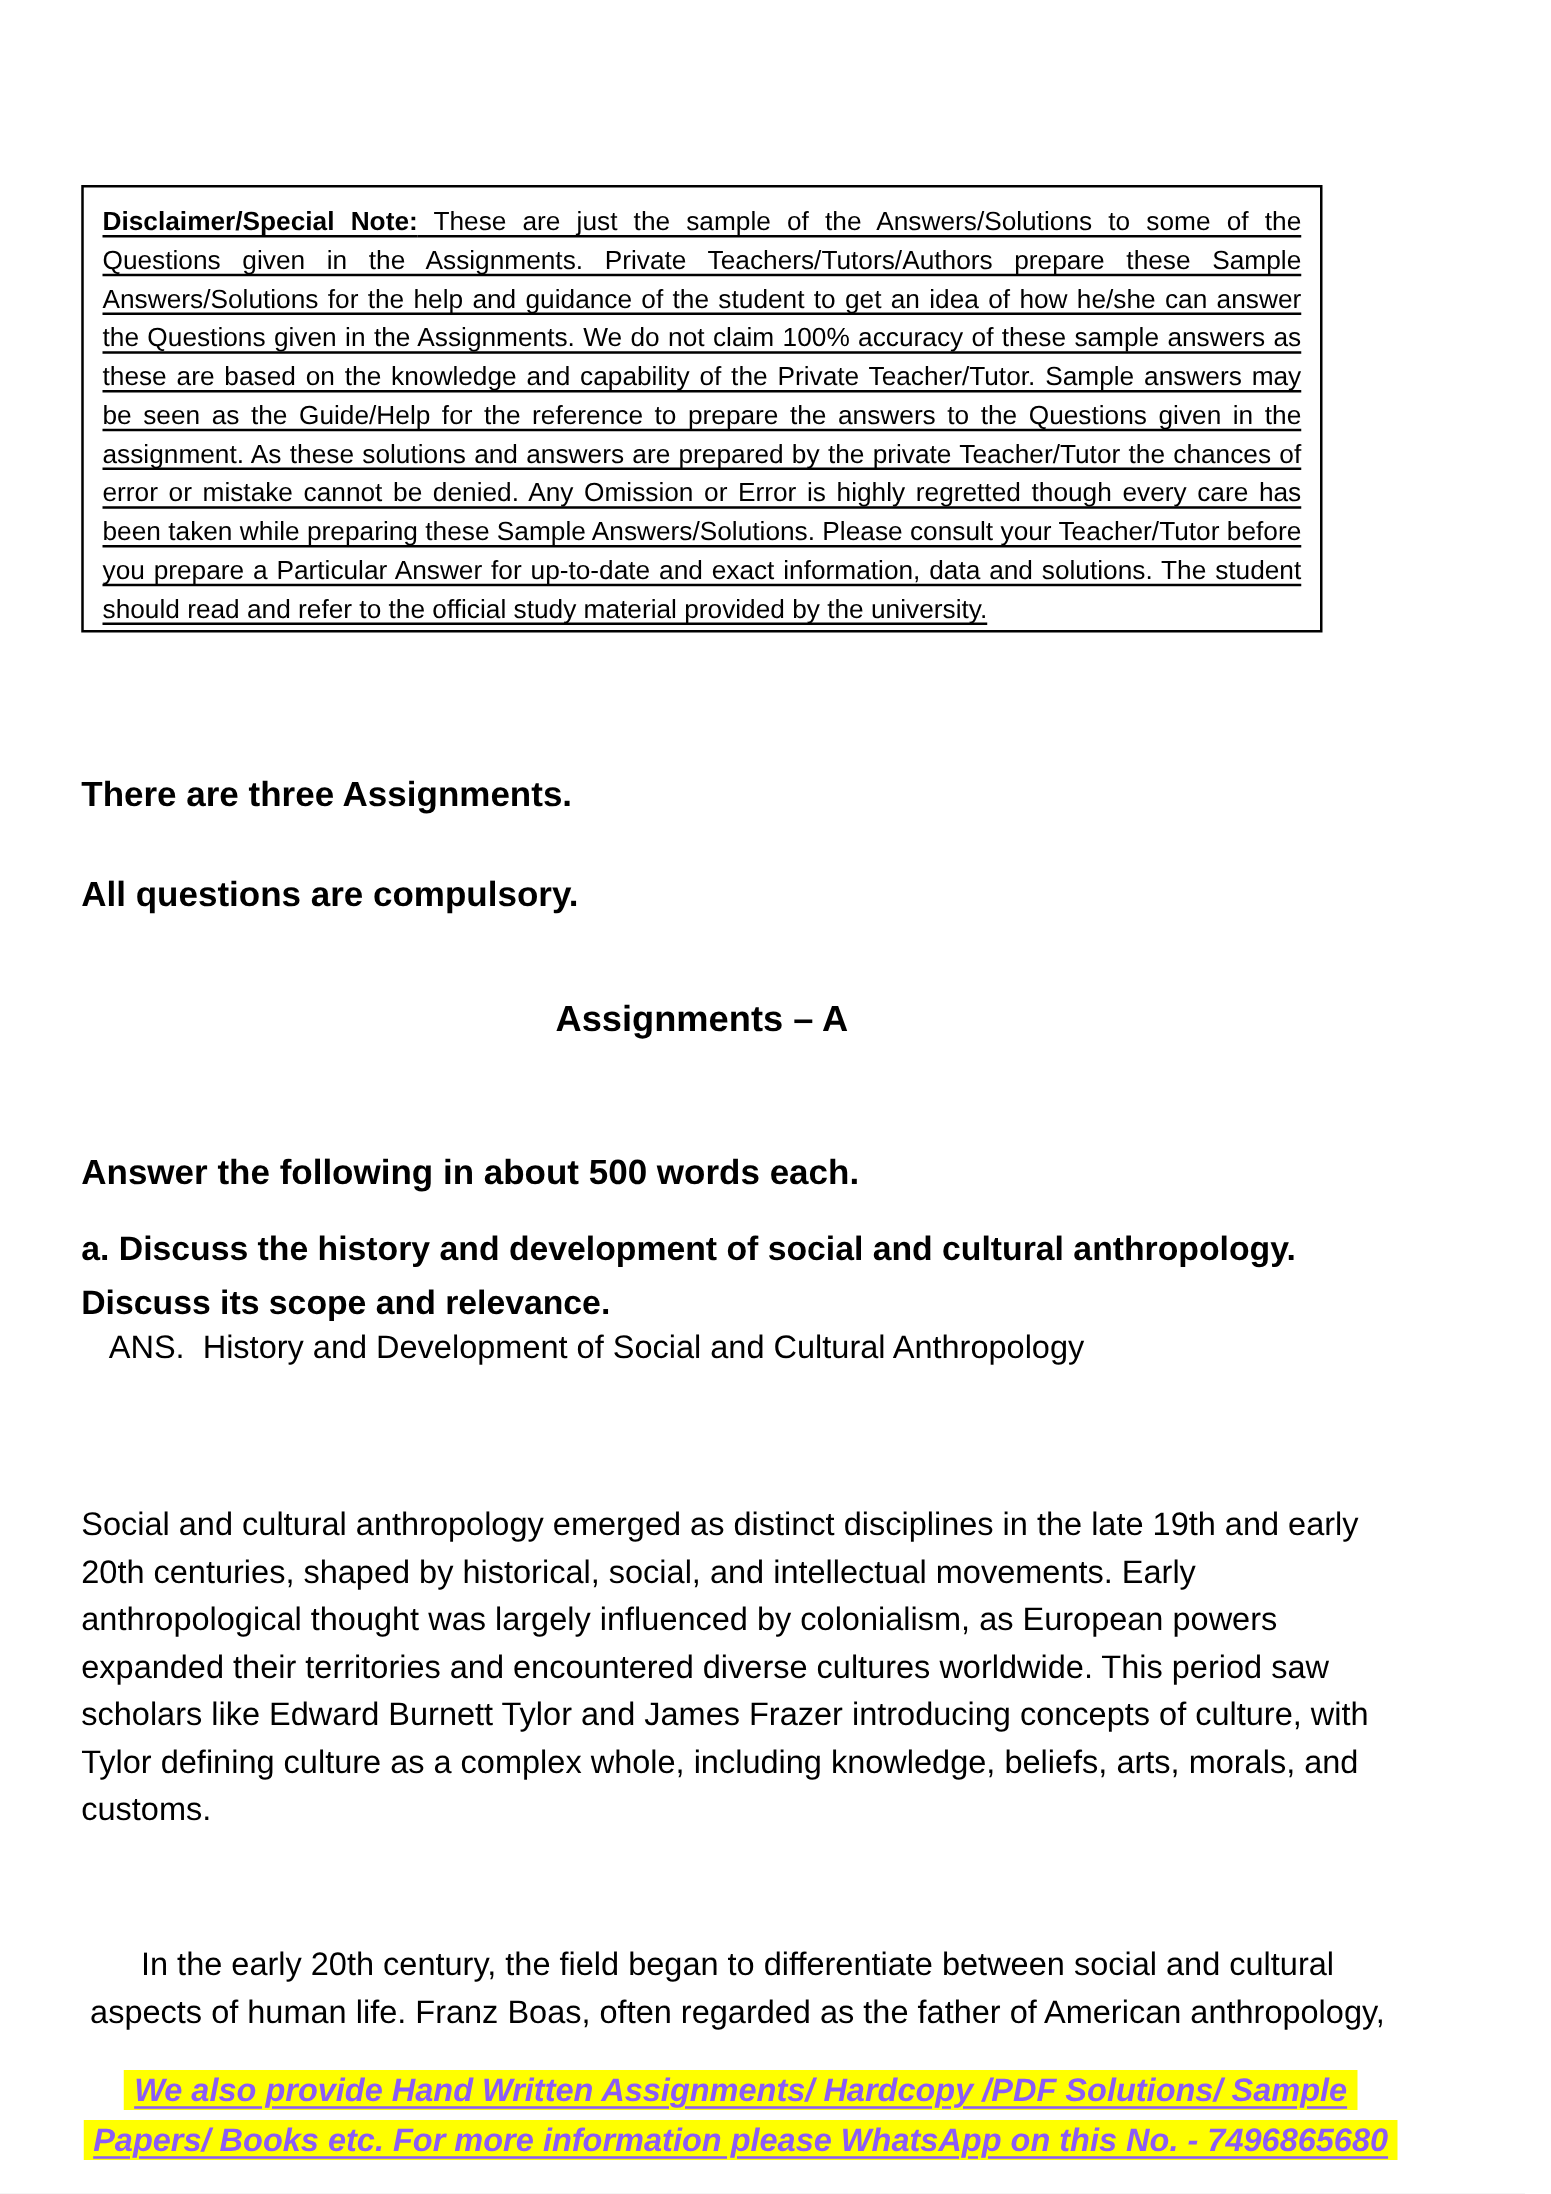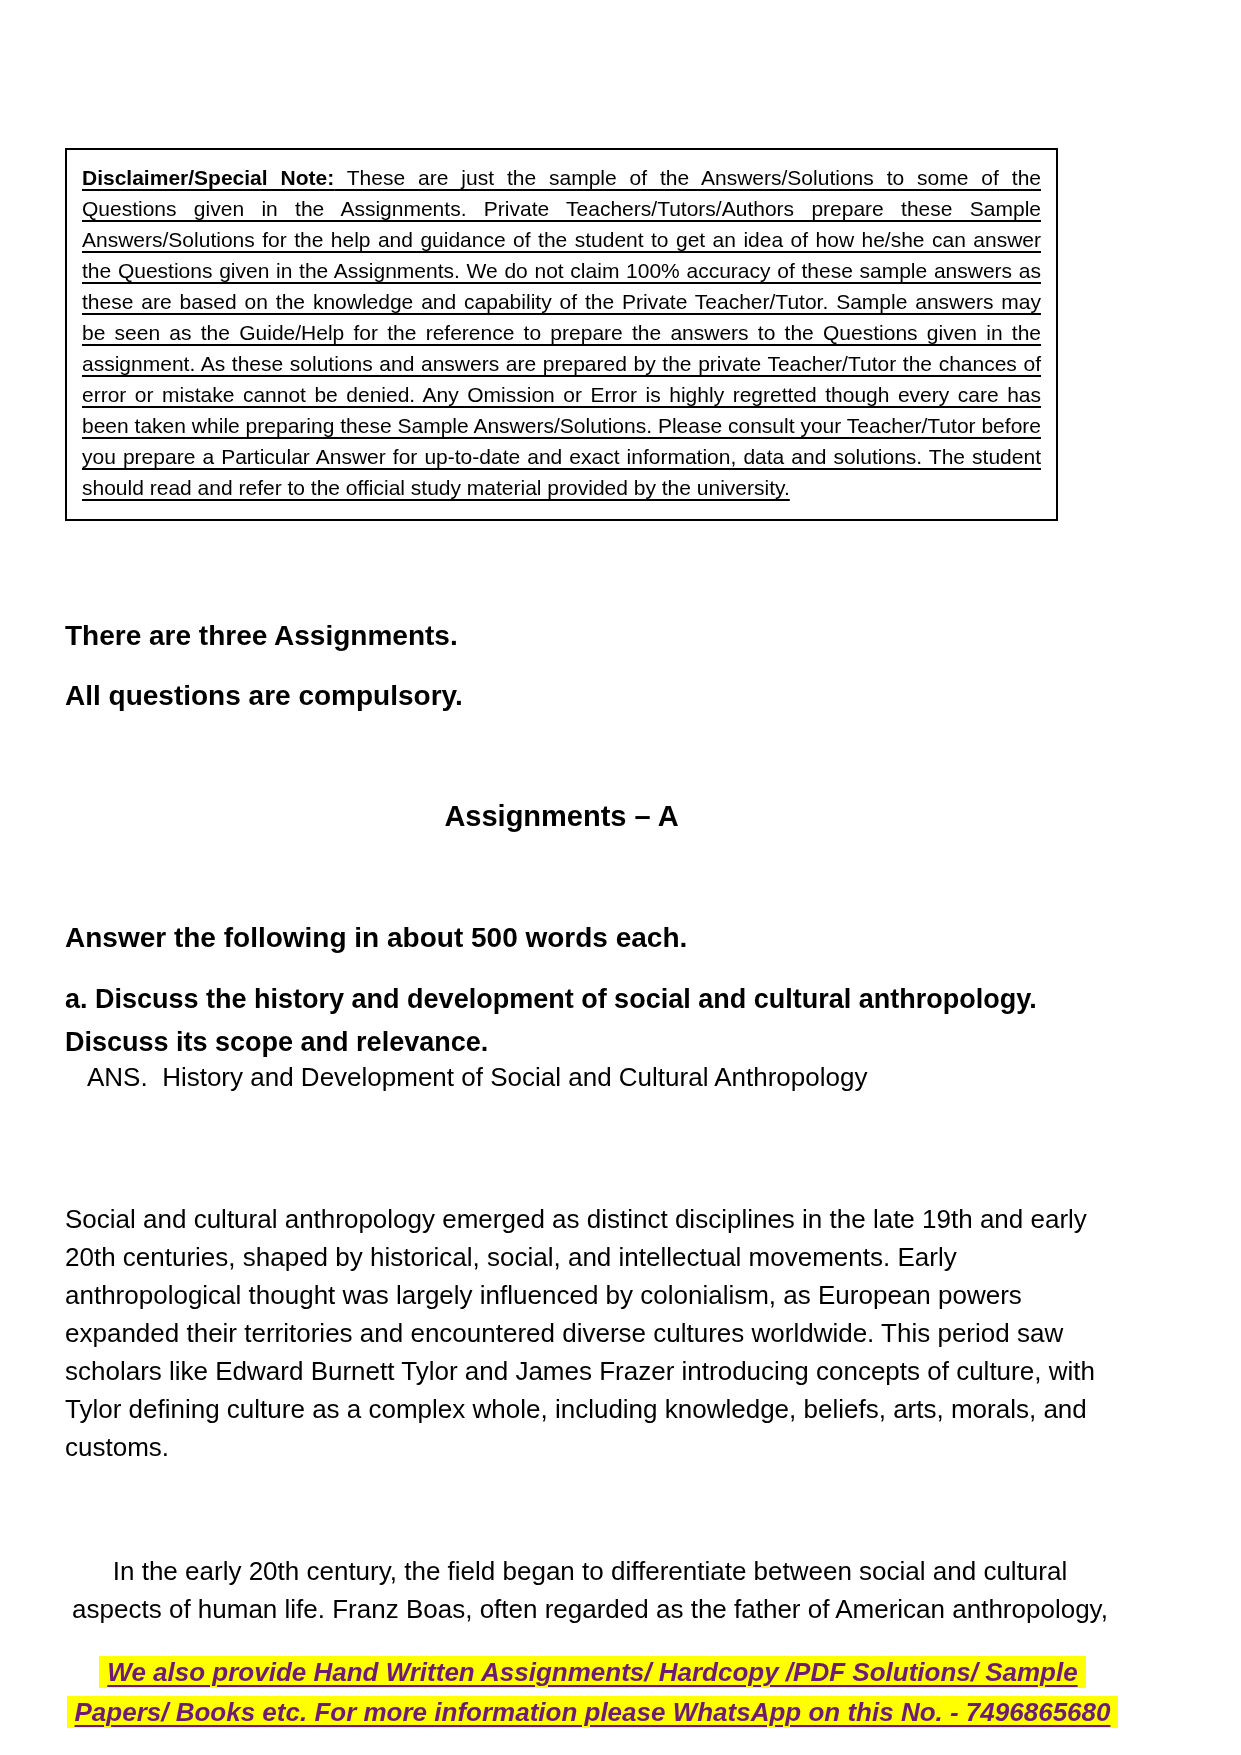--- a/index.html
+++ b/index.html
@@ -11,34 +11,34 @@
     font-family:"Liberation Sans", sans-serif;
     color:#000;
     overflow:hidden;
   }
   .content { position:absolute; left:65px; top:0; width:1055px; }
 
   .disclaimer-box {
     position:absolute; top:148px; left:0;
     width:993px; box-sizing:border-box;
     border:2px solid #000;
-    padding:12px 15px 16px 15px;
+    padding:12px 15px 1px 15px;
     font-size:21px; line-height:31px;
     text-align:justify;
   }
   .disclaimer-box .u {
     text-decoration:underline;
     text-underline-offset:4px;
     text-decoration-thickness:1.5px;
   }
   .disclaimer-label { font-weight:bold; }
 
   .h-bold { position:absolute; left:0; font-weight:bold; font-size:28px; white-space:nowrap;margin-top:28px; }
   .h-three { top:592px; }
-  .h-comp  { top:652px;text-align:right; }
+  .h-comp  { top:672px;text-align:right; }
   .h-assignment { top:772px; width:993px; text-align:center; font-size:29px; }
   .h-instruction { top:894px; }
   .h-question {
     position:absolute; left:0; top:956px; width:1055px;
     font-weight:bold; font-size:27px; line-height:43px;margin-top:22px;
   }
   .ans-heading {
     position:absolute; left:0; top:1062px; width:1055px;
     font-size:26px; white-space:pre-wrap;margin-left:22px;
   }
@@ -86,17 +86,17 @@
 
     <div class="h-question">a. Discuss the history and development of social and cultural anthropology. Discuss its scope and relevance.</div>
 
     <div class="ans-heading">ANS.  History and Development of Social and Cultural Anthropology</div>
 
     <p class="body-para para-1">Social and cultural anthropology emerged as distinct disciplines in the late 19th and early 20th centuries, shaped by historical, social, and intellectual movements. Early anthropological thought was largely influenced by colonialism, as European powers expanded their territories and encountered diverse cultures worldwide. This period saw scholars like Edward Burnett Tylor and James Frazer introducing concepts of culture, with Tylor defining culture as a complex whole, including knowledge, beliefs, arts, morals, and customs.</p>
 
     <p class="body-para para-2">In the early 20th century, the field began to differentiate between social and cultural aspects of human life. Franz Boas, often regarded as the father of American anthropology,</p>
 
     <div class="footer-promo">
-      <span class="hl" style="background-color: rgb(255, 255, 0); color: #701a75;">We also provide Hand Written Assignments/ Hardcopy /PDF Solutions/ Sample Papers/ Books etc. For more information please WhatsApp on this No. - 7496865680</span>
+      <span class="hl" style="background-color: rgb(255, 255, 0); color: #8b5cf6;">We also provide Hand Written Assignments/ Hardcopy /PDF Solutions/ Sample Papers/ Books etc. For more information please WhatsApp on this No. - 7496865680</span>
     </div>
 
   </div>
 </div>
 
 </body></html>

